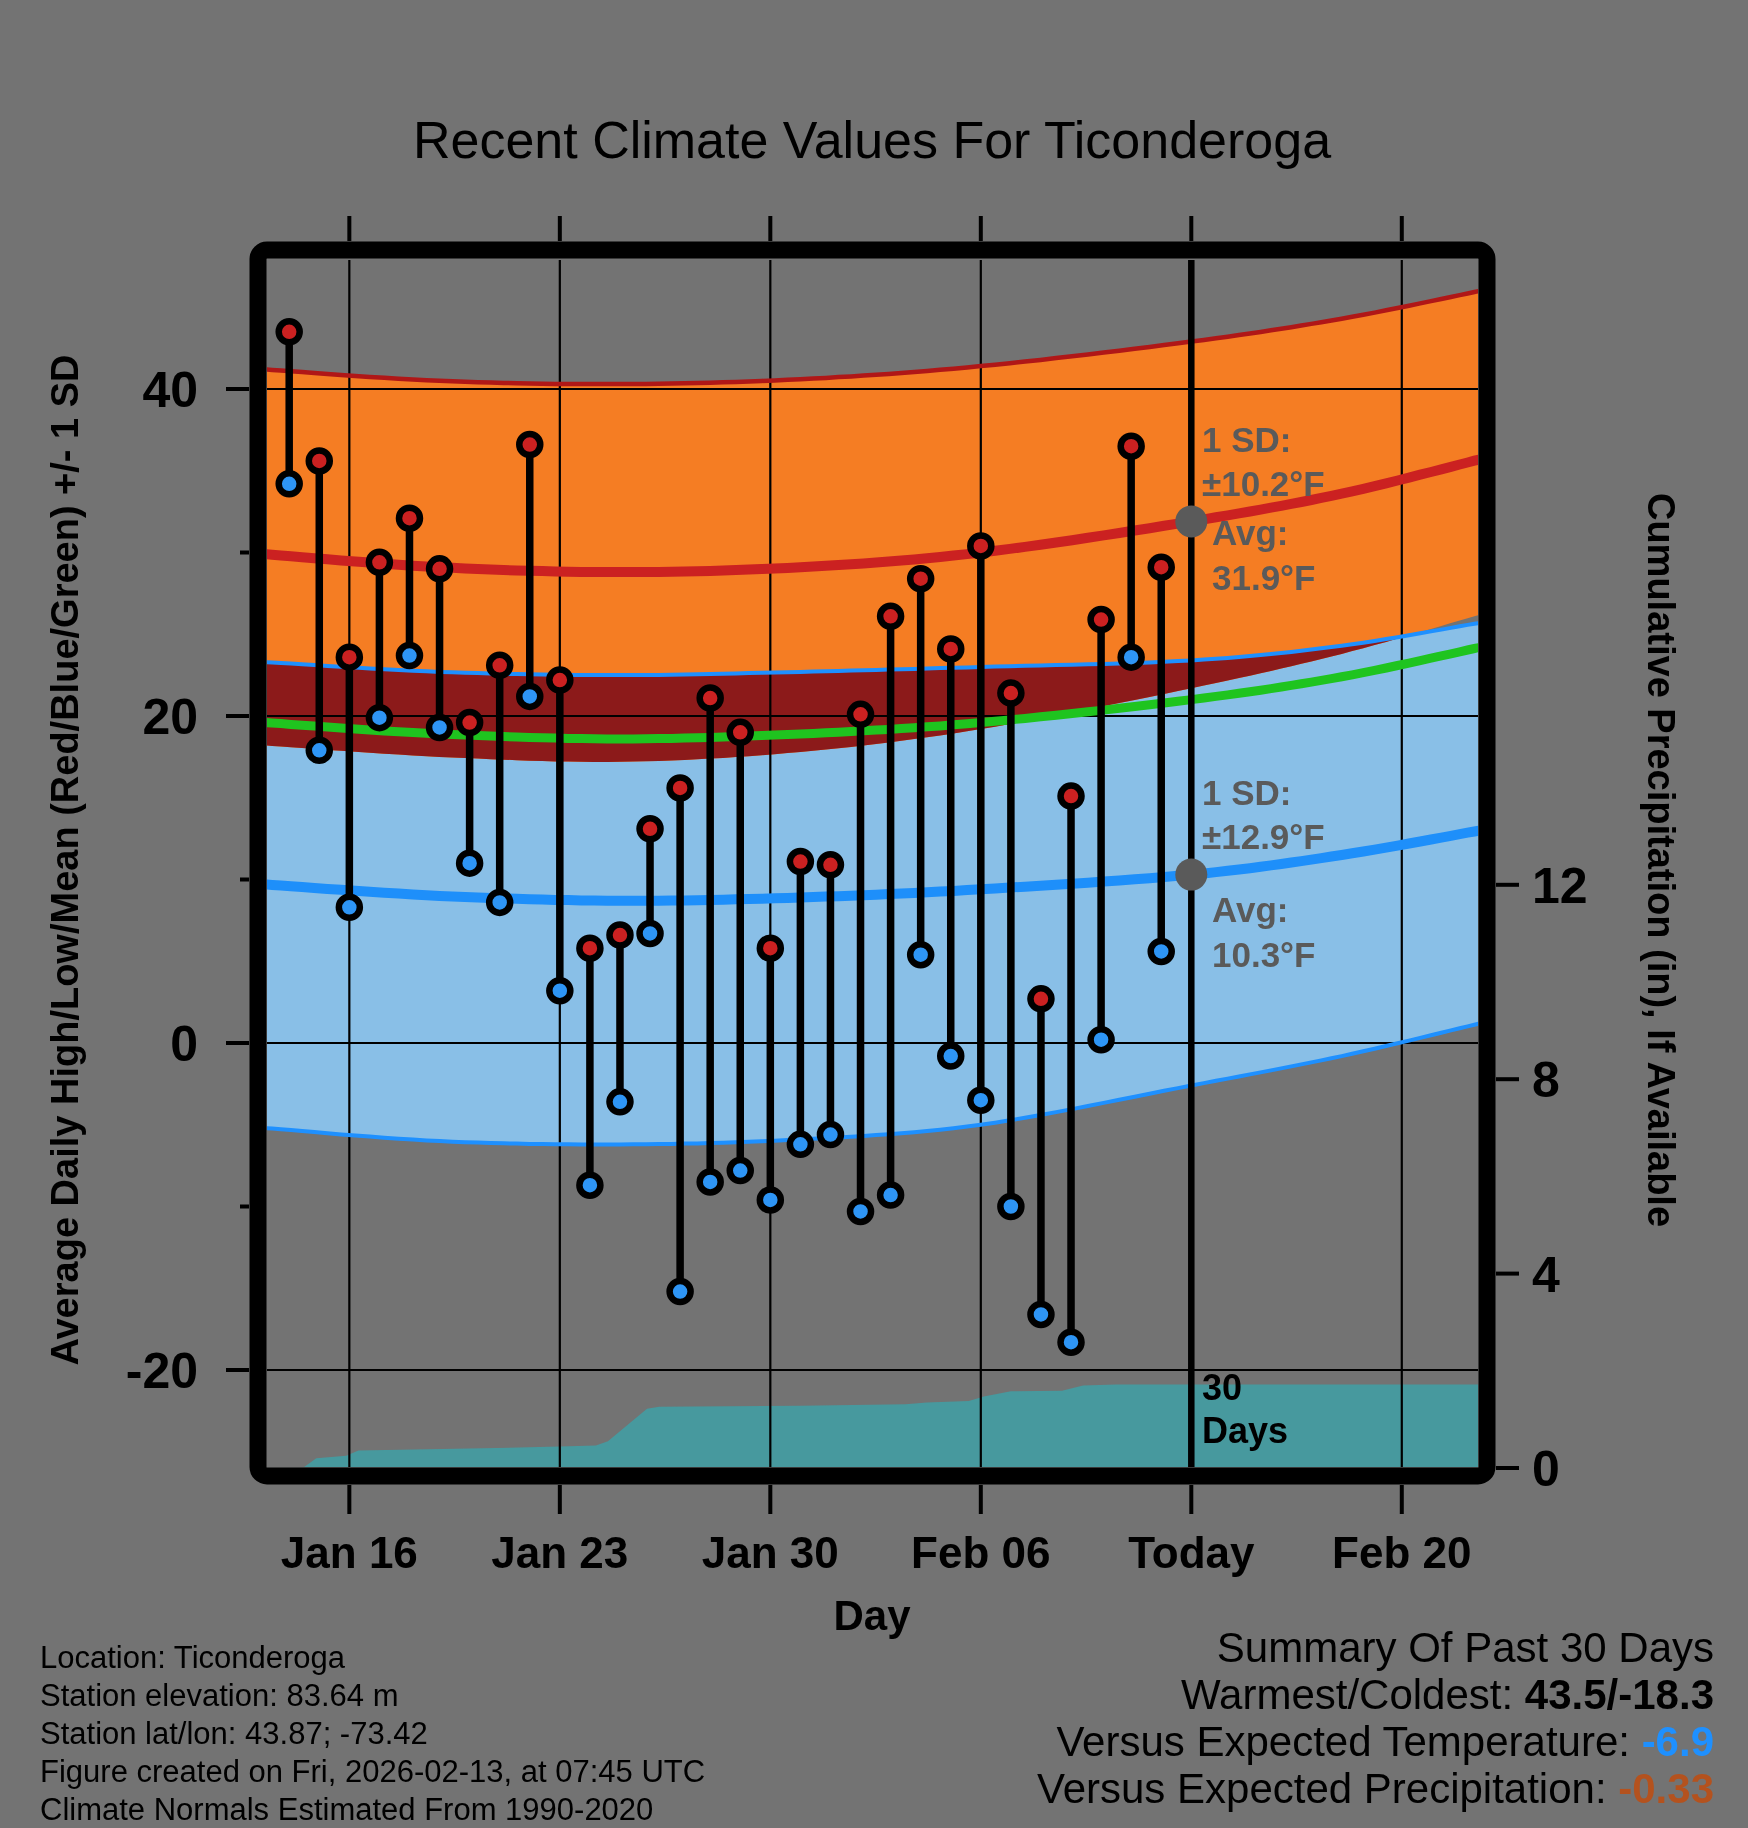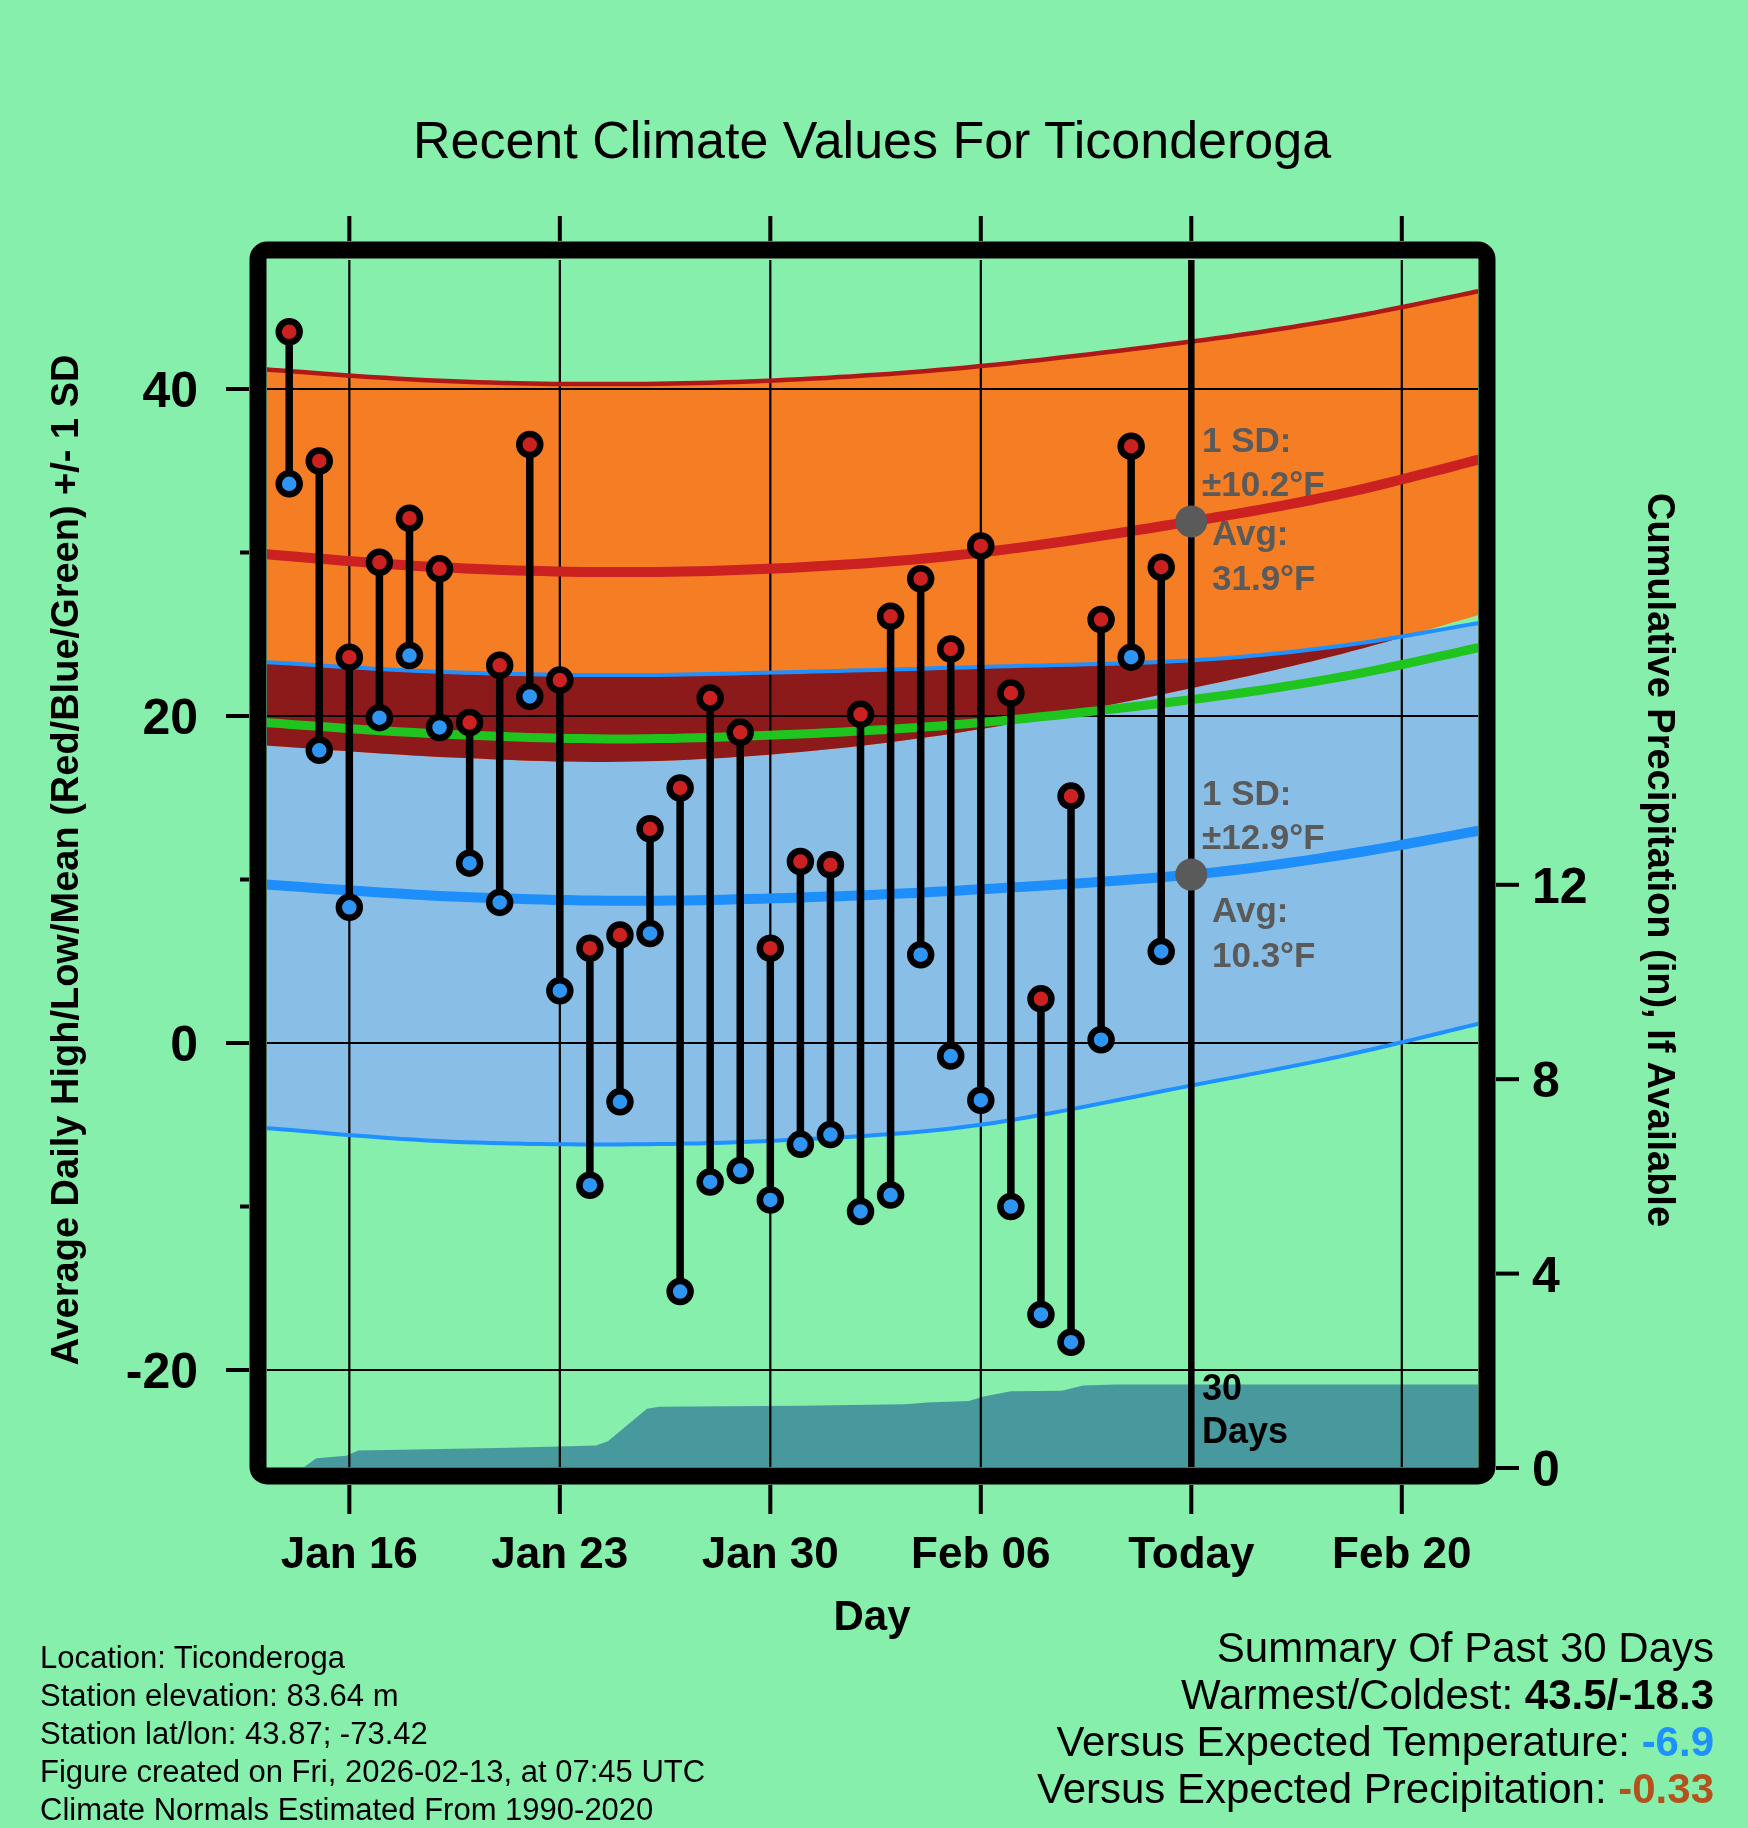--- a/index.html
+++ b/index.html
@@ -1,16 +1,16 @@
 <!DOCTYPE html>
 <html><head>
 <meta charset="utf-8">
 <style>
   html,body{margin:0;padding:0;background:#ffffff;}
-  #stage{position:relative;width:1748px;height:1828px;background:#86efac;
+  #stage{position:relative;width:1748px;height:1828px;background:#737373;
          font-family:"Liberation Sans", sans-serif;}
   svg{display:block;}
   text{font-family:"Liberation Sans", sans-serif;}
   .title{font-size:52px;font-weight:400;fill:#000;}
   .axlabel{font-size:38px;font-weight:700;fill:#000;}
   .ticklab{font-size:50px;font-weight:700;fill:#000;}
   .xticklab{font-size:44px;font-weight:700;fill:#000;}
   .ann{font-size:35px;font-weight:700;fill:#5A5A5A;}
   .ann-black{font-size:36px;font-weight:700;fill:#000;}
   .foot{font-size:31px;font-weight:400;fill:#000;}

